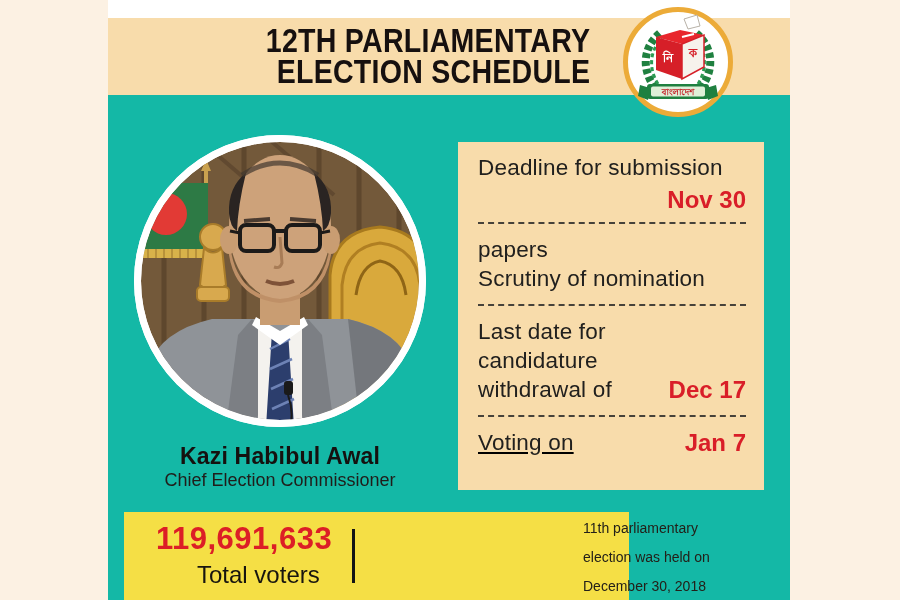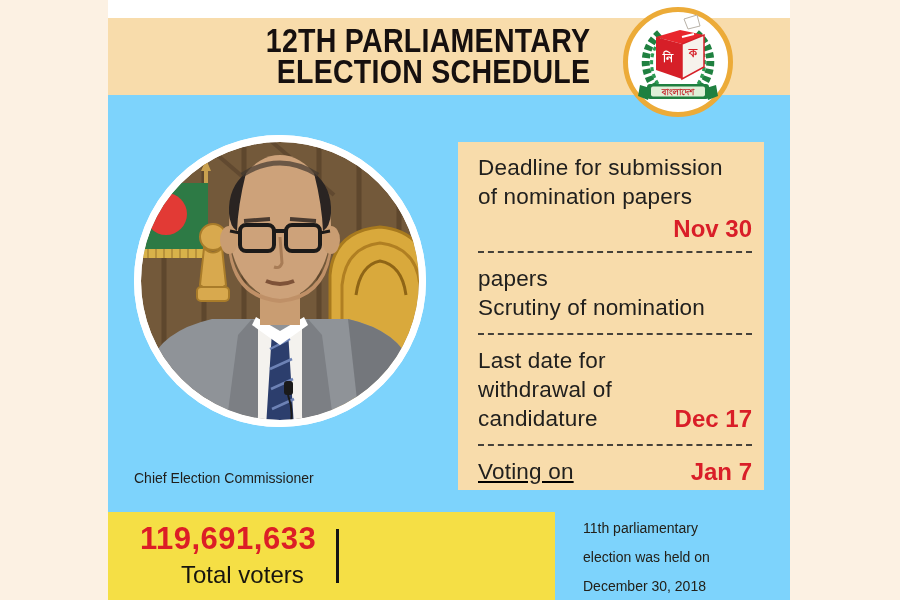--- a/index.html
+++ b/index.html
@@ -1,43 +1,43 @@
 <!DOCTYPE html>
 <html><head>
 <meta charset="utf-8">
 <style>
   html,body{margin:0;padding:0;}
   body{
     width:900px;height:600px;position:relative;overflow:hidden;
     background:#fcf1e3;
     font-family:"Liberation Sans",sans-serif;
   }
-  .content{position:absolute;left:108px;top:0;width:682px;height:600px;background:#7dd3fc;}
+  .content{position:absolute;left:108px;top:0;width:682px;height:600px;background:#14b8a6;}
   .top-white{position:absolute;left:0;top:0;width:682px;height:18px;background:#ffffff;}
   .banner{position:absolute;left:0;top:18px;width:682px;height:77px;background:#f8dcab;}
   .title{
     position:absolute;right:200px;top:7px;text-align:right;white-space:nowrap;
     font-weight:bold;font-size:34px;line-height:31px;color:#16100f;
     transform:scaleX(0.84);transform-origin:100% 0;letter-spacing:0.3px;
   }
   .logo-wrap{position:absolute;left:514px;top:6px;width:112px;height:112px;}
   .portrait-wrap{position:absolute;left:26px;top:135px;width:292px;height:292px;}
   .person-name{position:absolute;left:26px;top:443px;width:292px;text-align:center;
     font-size:23px;font-weight:bold;color:#15110f;letter-spacing:0.2px;}
-  .person-role{position:absolute;left:26px;top:470px;width:292px;text-align:left;
-    font-size:14px;color:#201d1a;}
+  .person-role{position:absolute;left:26px;top:470px;width:292px;text-align:center;
+    font-size:18px;color:#201d1a;}
   .schedule{position:absolute;left:350px;top:142px;width:306px;height:348px;
-    background:#f8dcab;box-sizing:border-box;padding:0 12px 0 20px;}
+    background:#f8dcab;box-sizing:border-box;padding:0 18px 0 20px;}
   .sch-item{position:relative;padding:11px 0 11px;border-bottom:2px dashed #46423a;}
   .sch-item.last{border-bottom:none;text-decoration:underline;}
   .sch-item.date-below{padding-bottom:40px;}
   .sch-line{font-size:22.5px;line-height:29px;color:#21201e;letter-spacing:0.2px;}
   .sch-date{position:absolute;right:0;bottom:11px;font-size:24px;font-weight:bold;color:#d91e28;}
   .sch-item.date-below .sch-date{bottom:8px;text-align:right;}
-  .statsbar{position:absolute;left:0;top:512px;width:447px;height:88px;background:#f5df45;}
+  .statsbar{position:absolute;left:16px;top:512px;width:505px;height:88px;background:#f5df45;}
   .stat{position:absolute;top:9px;}
   .stat-value{font-size:31px;font-weight:bold;color:#dc1e26;letter-spacing:0.5px;}
   .stat-label{font-size:24px;color:#17150f;margin-top:4px;margin-left:41px;}
   .stat-divider{position:absolute;left:228px;top:17px;width:3px;height:54px;background:#141414;}
   .note{position:absolute;left:475px;top:514px;font-size:14px;line-height:29px;color:#232019;}
 </style>
 </head>
 <body>
 
 <div class="content">
@@ -173,36 +173,36 @@
         <path d="M146,102 L148,128 Q146,134 140,132" fill="none" stroke="#a87c56" stroke-width="3"></path>
         <path d="M132,146 Q146,152 160,146" fill="none" stroke="#7e5238" stroke-width="4"></path>
 
         <rect x="150" y="246" width="9" height="14" rx="3" fill="#1a1a1a"></rect>
         <path d="M154,260 Q160,276 156,292" fill="none" stroke="#1a1a1a" stroke-width="2"></path>
       </g>
       <circle cx="146" cy="146" r="142.5" fill="none" stroke="#ffffff" stroke-width="7"></circle>
     </svg>
   </div>
 
+  <div class="person-name">Kazi Habibul Awal</div>
   <div class="person-role">Chief Election Commissioner</div>
 
   <div class="schedule">
     <div class="sch-item date-below">
       <div class="sch-line">Deadline for submission</div>
-      <div class="sch-line">of nomination papers</div>
       <span class="sch-date">Nov 30</span>
     </div>
     <div class="sch-item">
       <div class="sch-line">papers</div>
       <div class="sch-line">Scrutiny of nomination</div>
     </div>
     <div class="sch-item">
       <div class="sch-line">Last date for</div>
+      <div class="sch-line">candidature</div>
       <div class="sch-line">withdrawal of</div>
-      <div class="sch-line">candidature</div>
       <span class="sch-date">Dec 17</span>
     </div>
     <div class="sch-item last">
       <div class="sch-line">Voting on</div>
       <span class="sch-date">Jan 7</span>
     </div>
   </div>
 
   <div class="statsbar">
     <div class="stat" style="left:32px;">

